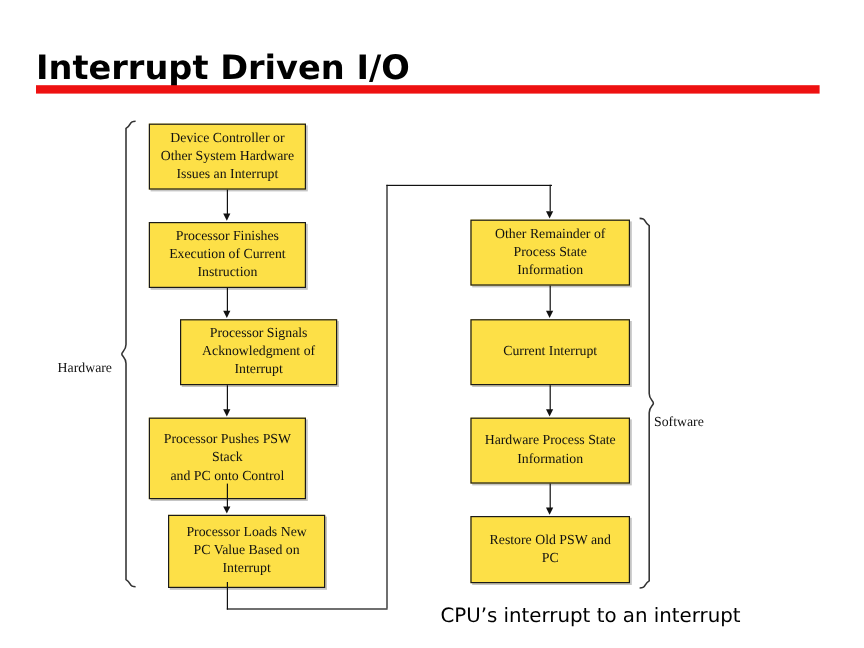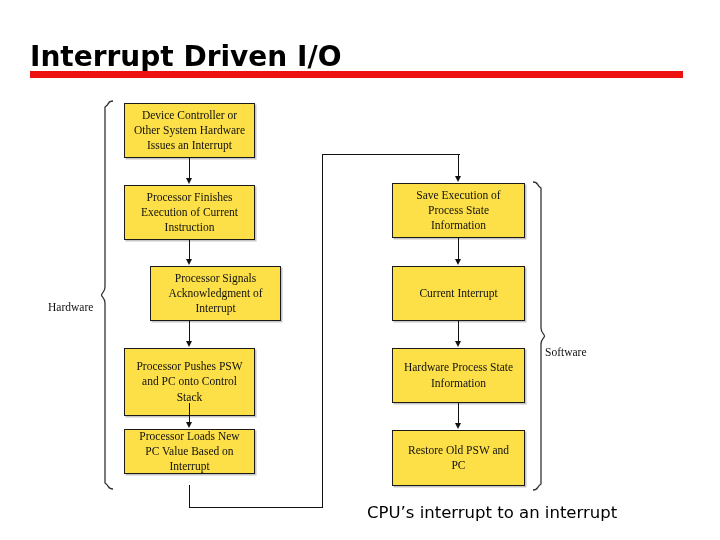--- a/index.html
+++ b/index.html
@@ -140,36 +140,36 @@
     <div>
       <span>Processor Signals</span>
       <span>Acknowledgment of</span>
       <span>Interrupt</span>
     </div>
   </div>
 
   <div class="fc-box" style="left:124px;top:348px;width:131px;height:68px;">
     <div>
       <span>Processor Pushes PSW</span>
+      <span>Stack</span>
       <span>and PC onto Control</span>
-      <span>Stack</span>
-    </div>
-  </div>
-
-  <div class="fc-box" style="left:124px;top:429px;width:131px;height:45px;">
+    </div>
+  </div>
+
+  <div class="fc-box" style="left:140px;top:429px;width:131px;height:61px;">
     <div>
       <span>Processor Loads New</span>
       <span>PC Value Based on</span>
       <span>Interrupt</span>
     </div>
   </div>
 
   <div class="fc-box" style="left:392px;top:183px;width:133px;height:55px;">
     <div>
-      <span>Save Execution of</span>
+      <span>Other Remainder of</span>
       <span>Process State</span>
       <span>Information</span>
     </div>
   </div>
 
   <div class="fc-box" style="left:392px;top:266px;width:133px;height:55px;">
     <div>
       <span>Current Interrupt</span>
     </div>
   </div>

